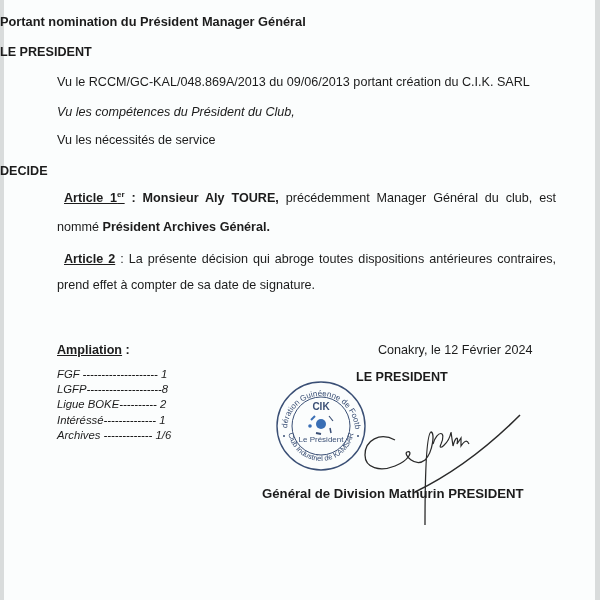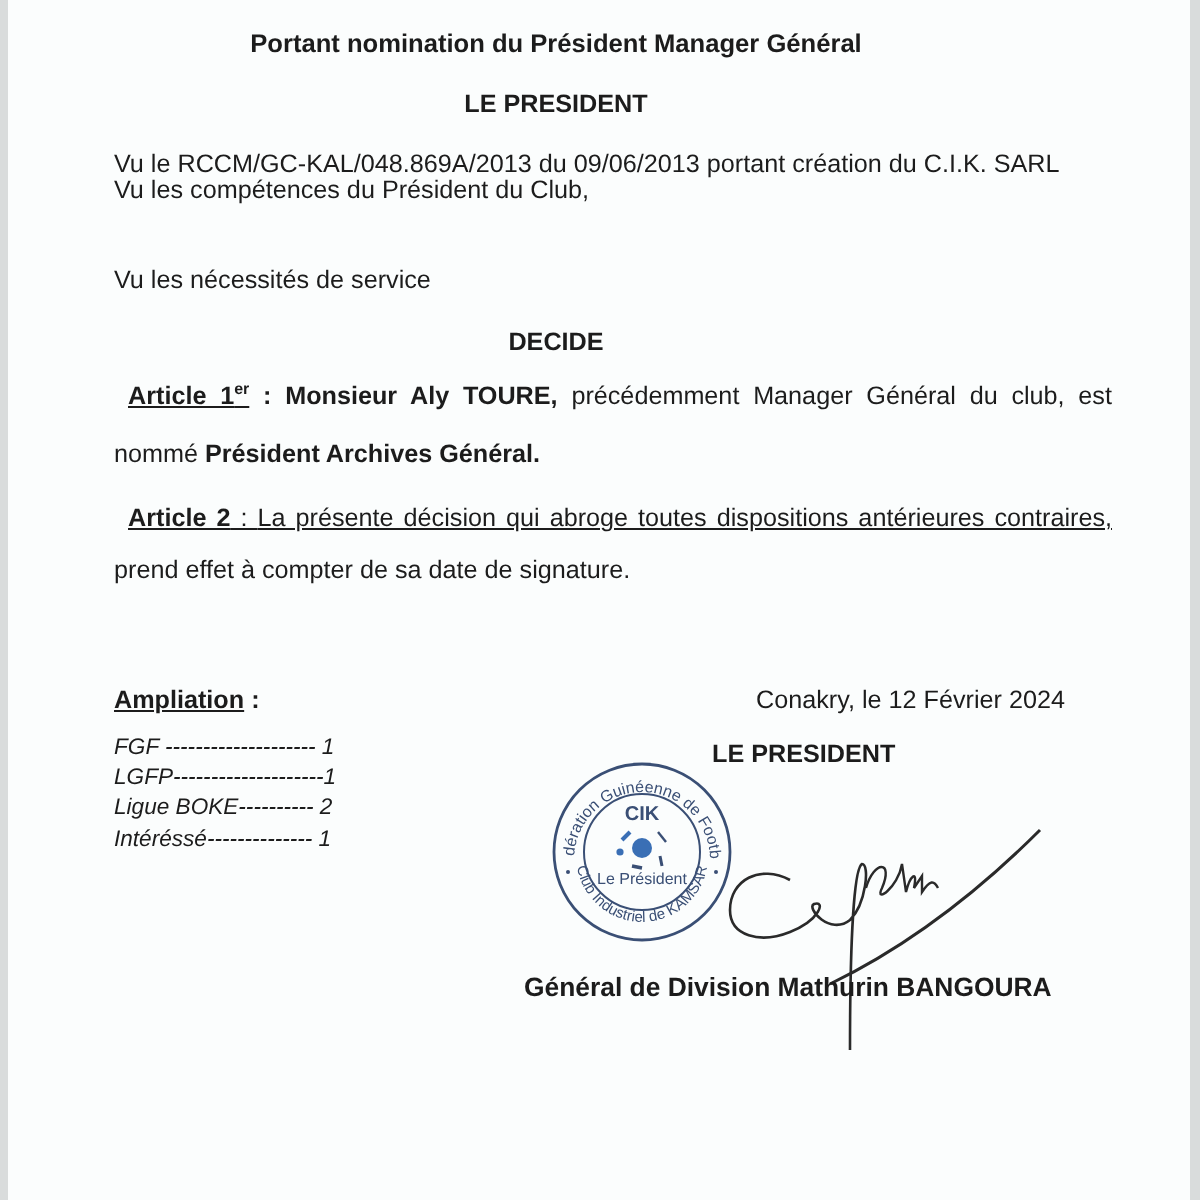--- a/index.html
+++ b/index.html
@@ -5,68 +5,69 @@
   html, body { margin:0; padding:0; }
   body {
     width:600px; height:600px; position:relative; overflow:hidden;
     background:#fbfdfd;
     font-family:"Liberation Sans", sans-serif;
     color:#1c1c1c;
   }
   .edge-left { position:absolute; left:0; top:0; width:4px; height:600px; background:#d9dcdc; }
   .edge-right { position:absolute; right:0; top:0; width:5px; height:600px; background:#d9dcdc; }
   .line { position:absolute; white-space:nowrap; font-size:12.6px; line-height:16px; }
-  .center { left:0; width:556px; text-align:center; }
+  .center { left:0; width:556px; }
   .b { font-weight:bold; }
   .u { text-decoration:underline; }
   .just { left:64px; width:492px; text-align:justify; text-align-last:justify; white-space:normal; }
   sup { font-size:8px; line-height:0; vertical-align:super; }
   .list { position:absolute; left:57px; top:367px; font-size:11.3px; font-style:italic; line-height:15.2px; }
   .list-row { white-space:nowrap; }
   .stamp { position:absolute; left:275px; top:380px; width:92px; height:92px; }
   .signature { position:absolute; left:355px; top:410px; width:170px; height:120px; }
 </style>
 </head>
 <body>
 
 <div class="edge-left"></div>
 <div class="edge-right"></div>
 
 <div class="line center b" style="top:14px; font-size:12.8px;">Portant nomination du Président Manager Général</div>
 <div class="line center b" style="top:44px;">LE PRESIDENT</div>
 
 <div class="line" style="left:57px; top:74px;">Vu  le RCCM/GC-KAL/048.869A/2013 du 09/06/2013 portant création du C.I.K. SARL</div>
-<div class="line" style="left:57px; top:87px;">Vu les compétences du Président du Club,</div>
+<div class="line" style="left:57px; top:104px;font-style:italic;">Vu les compétences du Président du Club,</div>
 <div class="line" style="left:57px; top:132px;">Vu les nécessités de service</div>
 
 <div class="line center b" style="top:163px;">DECIDE</div>
 
 <div class="line just" style="top:190px;">
   <span class="b u"><span>Article 1</span><sup>er</sup></span><span class="b"> : </span><span class="b">Monsieur Aly TOURE,</span><span> précédemment Manager Général du club, est</span>
 </div>
 <div class="line" style="left:57px; top:219px;">
   <span>nommé </span><span class="b">Président Archives Général.</span>
 </div>
 
-<div class="line just" style="top:251px;text-decoration:underline;">
+<div class="line just" style="top:251px;">
   <span class="b u">Article 2</span><span> : </span><span>La présente décision qui abroge toutes dispositions antérieures contraires,</span>
 </div>
 <div class="line" style="left:57px; top:277px;">prend effet à compter de sa date de signature.</div>
 
 <div class="line" style="left:378px; top:342px;">Conakry, le 12 Février 2024</div>
 
 <div class="line" style="left:57px; top:342px;">
   <span class="b u">Ampliation</span><span class="b"> :</span>
 </div>
 
 <div class="list">
   <div class="list-row">FGF -------------------- 1</div>
-  <div class="list-row">LGFP--------------------1</div>
+  <div class="list-row">LGFP--------------------8</div>
   <div class="list-row">Ligue BOKE---------- 2</div>
   <div class="list-row">Intéréssé-------------- 1</div>
+  <div class="list-row">Archives ------------- 1/6</div>
 </div>
 
 <div class="line b" style="left:356px; top:369px;">LE PRESIDENT</div>
 
 <div class="stamp">
   <svg width="92" height="92" viewBox="0 0 92 92">
     <defs>
       <path id="arcTop" d="M 12,50 A 34,34 0 0 1 80,50"></path>
       <path id="arcBottom" d="M 14,56 A 33,33 0 0 0 78,56"></path>
     </defs>
@@ -92,13 +93,13 @@
 </div>
 
 <div class="signature">
   <svg width="170" height="120" viewBox="0 0 170 120">
     <path d="M40,30 C25,22 10,30 10,45 C10,58 25,62 40,56 C55,50 58,40 52,42 C48,44 60,58 70,50 C78,42 80,22 76,22 C72,24 70,60 70,115" fill="none" stroke="#2a2a2a" stroke-width="1.3"></path>
     <path d="M78,34 C82,20 92,20 86,34 C82,42 94,34 96,22 L98,36 C100,28 104,24 102,34 L106,28 L106,36 C110,30 112,30 114,34" fill="none" stroke="#2a2a2a" stroke-width="1.2"></path>
     <path d="M60,82 C95,65 130,40 165,5" fill="none" stroke="#2a2a2a" stroke-width="1.5"></path>
   </svg>
 </div>
 
-<div class="line b" style="left:262px; top:486px; font-size:13.2px;">Général de Division Mathurin BANGOURA</div>
+<div class="line b" style="left:262px; top:486px; font-size:13.2px;">Général de Division Mathurin PRESIDENT</div>
 
 </body></html>

